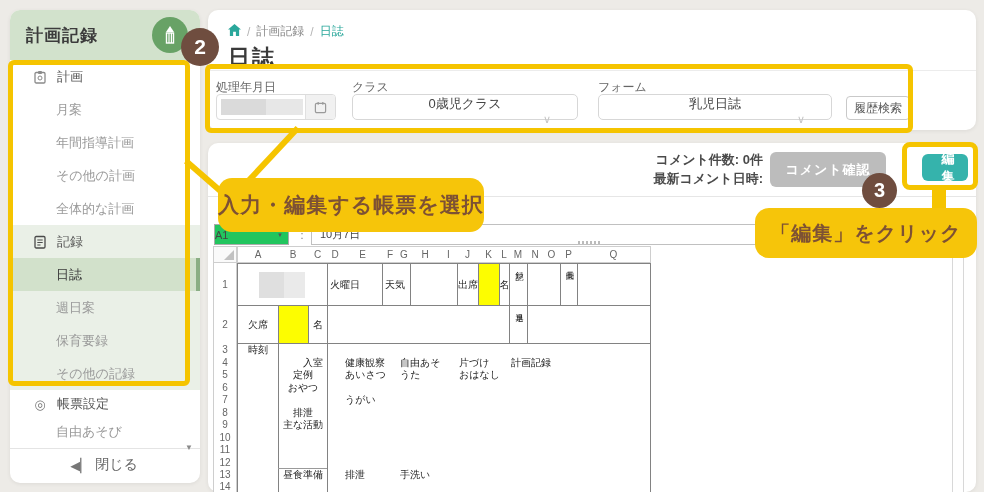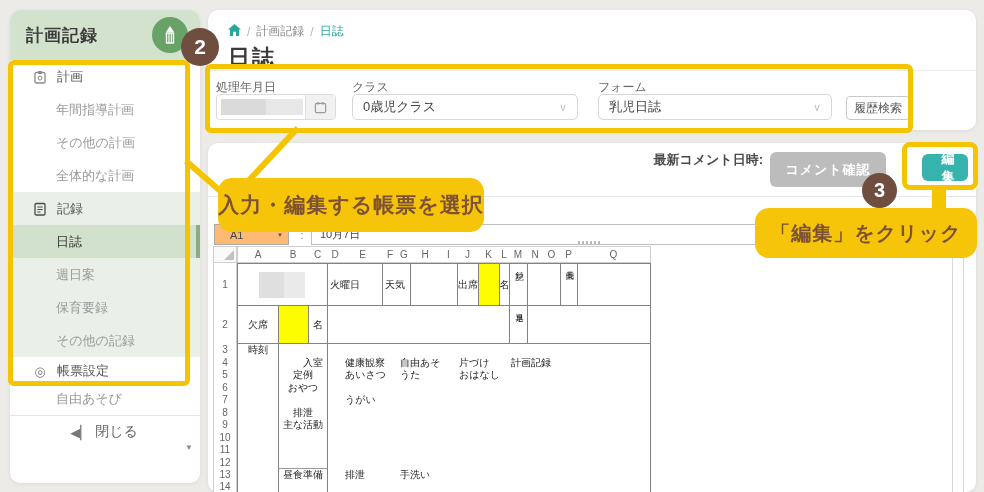--- a/index.html
+++ b/index.html
@@ -31,34 +31,34 @@
   .breadcrumb{position:absolute;left:20px;top:13px;display:flex;align-items:center;gap:6px;font-size:12px;}
   .bc-sep{color:#b5b5b5;}
   .bc-link{color:#8a8a8a;}
   .bc-current{color:#2aa79b;}
   .page-title{position:absolute;left:20px;top:33px;font-size:22px;font-weight:800;color:#3a3a3a;letter-spacing:2px;}
   .hdr-divider{position:absolute;left:0;right:0;top:60px;border-top:1px solid #ececec;}
   .f-label{position:absolute;font-size:12px;color:#666;}
   .date-ctl{position:absolute;left:8px;top:84px;width:120px;height:26px;border:1px solid #dcdcdc;border-radius:4px;background:#fff;box-sizing:border-box;display:flex;}
   .date-blob{margin:4px 0 4px 4px;width:82px;background:linear-gradient(90deg,#dadada 0 55%,#e7e7e7 55%);}
   .date-btn{margin-left:auto;width:29px;background:#f1f1f1;border-left:1px solid #e0e0e0;border-radius:0 3px 3px 0;display:flex;align-items:center;justify-content:center;}
-  .select{position:absolute;top:84px;height:26px;border:1px solid #d7d7d7;border-radius:5px;background:#fff;box-sizing:border-box;display:flex;align-items:center;font-size:13px;color:#444;padding:0 10px;}
+  .select{position:absolute;top:84px;height:26px;border:1px solid #d7d7d7;border-radius:5px;background:#fff;box-sizing:border-box;display:flex;align-items:center;font-size:13px;color:#444;padding:0 26px;flex-direction:column;}
   .select .chev{margin-left:auto;color:#c5c5c5;font-size:11px;}
   .btn-outline{position:absolute;left:638px;top:86px;width:64px;height:24px;border:1px solid #c9c9c9;border-radius:4px;background:#fff;font-size:12px;color:#555;display:flex;align-items:center;justify-content:center;}
 
   
   #contentCard{left:208px;top:143px;width:768px;height:349px;z-index:1;}
   .cmt-text{position:absolute;right:213px;top:7px;text-align:right;font-size:13px;font-weight:bold;color:#4a4a4a;line-height:19px;white-space:nowrap;}
   .btn-gray{position:absolute;left:562px;top:9px;width:116px;height:35px;background:#bcbcbc;border-radius:6px;color:#fff;font-size:13px;font-weight:bold;display:flex;align-items:center;justify-content:center;letter-spacing:1px;border:none;}
   .btn-teal{position:absolute;left:714px;top:11px;width:46px;height:27px;background:#35b3ac;border-radius:6px;color:#fff;font-size:13px;font-weight:bold;display:flex;align-items:center;justify-content:center;letter-spacing:3px;border:none;padding-left:15px;}
   .cmt-divider{position:absolute;left:0;right:0;top:53px;border-top:1px solid #e6e6e6;}
 
   
   #sheet{position:absolute;left:0;top:0;width:984px;height:492px;pointer-events:none;z-index:2;}
-  #sheet .namebox{position:absolute;left:214px;top:224px;width:75px;height:21px;border:1px solid #ababab;background:#fdba74;box-sizing:border-box;font-size:11px;color:#444;display:flex;align-items:center;padding-left:15px;}
+  #sheet .namebox{position:absolute;left:214px;top:224px;width:75px;height:21px;border:1px solid #ababab;background:#22c55e;box-sizing:border-box;font-size:11px;color:#444;display:flex;align-items:center;padding-left:0;}
   #sheet .namebox .nb-arrow{margin-left:auto;margin-right:5px;font-size:6px;color:#555;}
   #sheet .fx-sep{position:absolute;left:296px;top:227px;font-size:12px;color:#999;}
   #sheet .formulabar{position:absolute;left:311px;top:224px;width:640px;height:21px;border:1px solid #c0c0c0;background:#fff;box-sizing:border-box;font-size:11px;color:#444;display:flex;align-items:center;padding-left:8px;}
   #sheet .dash-handle{position:absolute;left:578px;top:241px;width:22px;height:3px;background:repeating-linear-gradient(90deg,#bbb 0 2px,transparent 2px 4px);}
   #sheet .corner{position:absolute;left:213px;top:246px;width:24px;height:17px;background:#fafafa;border:1px solid #cecece;box-sizing:border-box;}
   #sheet .corner::after{content:"";position:absolute;right:2px;bottom:2px;width:10px;height:10px;background:#c2c2c2;clip-path:polygon(100% 0,100% 100%,0 100%);}
   #sheet .colh{position:absolute;background:#fff;border:1px solid #cecece;border-left:none;box-sizing:border-box;font-size:10px;color:#666;display:flex;align-items:center;justify-content:center;}
   #sheet .rowh{position:absolute;background:#fff;border:1px solid #cecece;border-top:none;box-sizing:border-box;font-size:10px;color:#666;display:flex;align-items:center;justify-content:center;}
   #sheet .cell{position:absolute;box-sizing:border-box;font-size:10px;color:#222;display:flex;align-items:center;justify-content:center;white-space:nowrap;overflow:hidden;}
   #sheet .boxed{border:1px solid #828282;}
@@ -106,20 +106,23 @@
         <span class="sb-icon">
           <svg width="14" height="14" viewBox="0 0 14 14">
             <rect x="2" y="2.5" width="10" height="10.5" rx="1.2" fill="none" stroke="#8a8a8a" stroke-width="1.3"></rect>
             <rect x="5" y="1" width="4" height="3" rx="1" fill="#8a8a8a"></rect>
             <circle cx="7" cy="8" r="2" fill="none" stroke="#8a8a8a" stroke-width="1"></circle>
           </svg>
         </span>
         <span>計画</span>
       </div>
       <div class="sb-item">
+        <span>月案</span>
+      </div>
+      <div class="sb-item">
         <span>年間指導計画</span>
       </div>
       <div class="sb-item">
         <span>その他の計画</span>
       </div>
       <div class="sb-item">
         <span>全体的な計画</span>
       </div>
       <div class="sb-item section group">
         <span class="sb-icon">
@@ -199,20 +202,21 @@
   <div class="select" style="left:390px;width:234px;text-align:center;">
     <span>乳児日誌</span>
     <span class="chev">∨</span>
   </div>
 
   <button class="btn-outline">履歴検索</button>
 </div>
 
 <div class="card" id="contentCard">
   <div class="cmt-text">
+    <div>コメント件数: 0件</div>
     <div>最新コメント日時:</div>
   </div>
   <button class="btn-gray">コメント確認</button>
   <button class="btn-teal">編集</button>
   <div class="cmt-divider"></div>
 </div>
 
 <div id="sheet">
   <div class="namebox">
     <span>A1</span>

